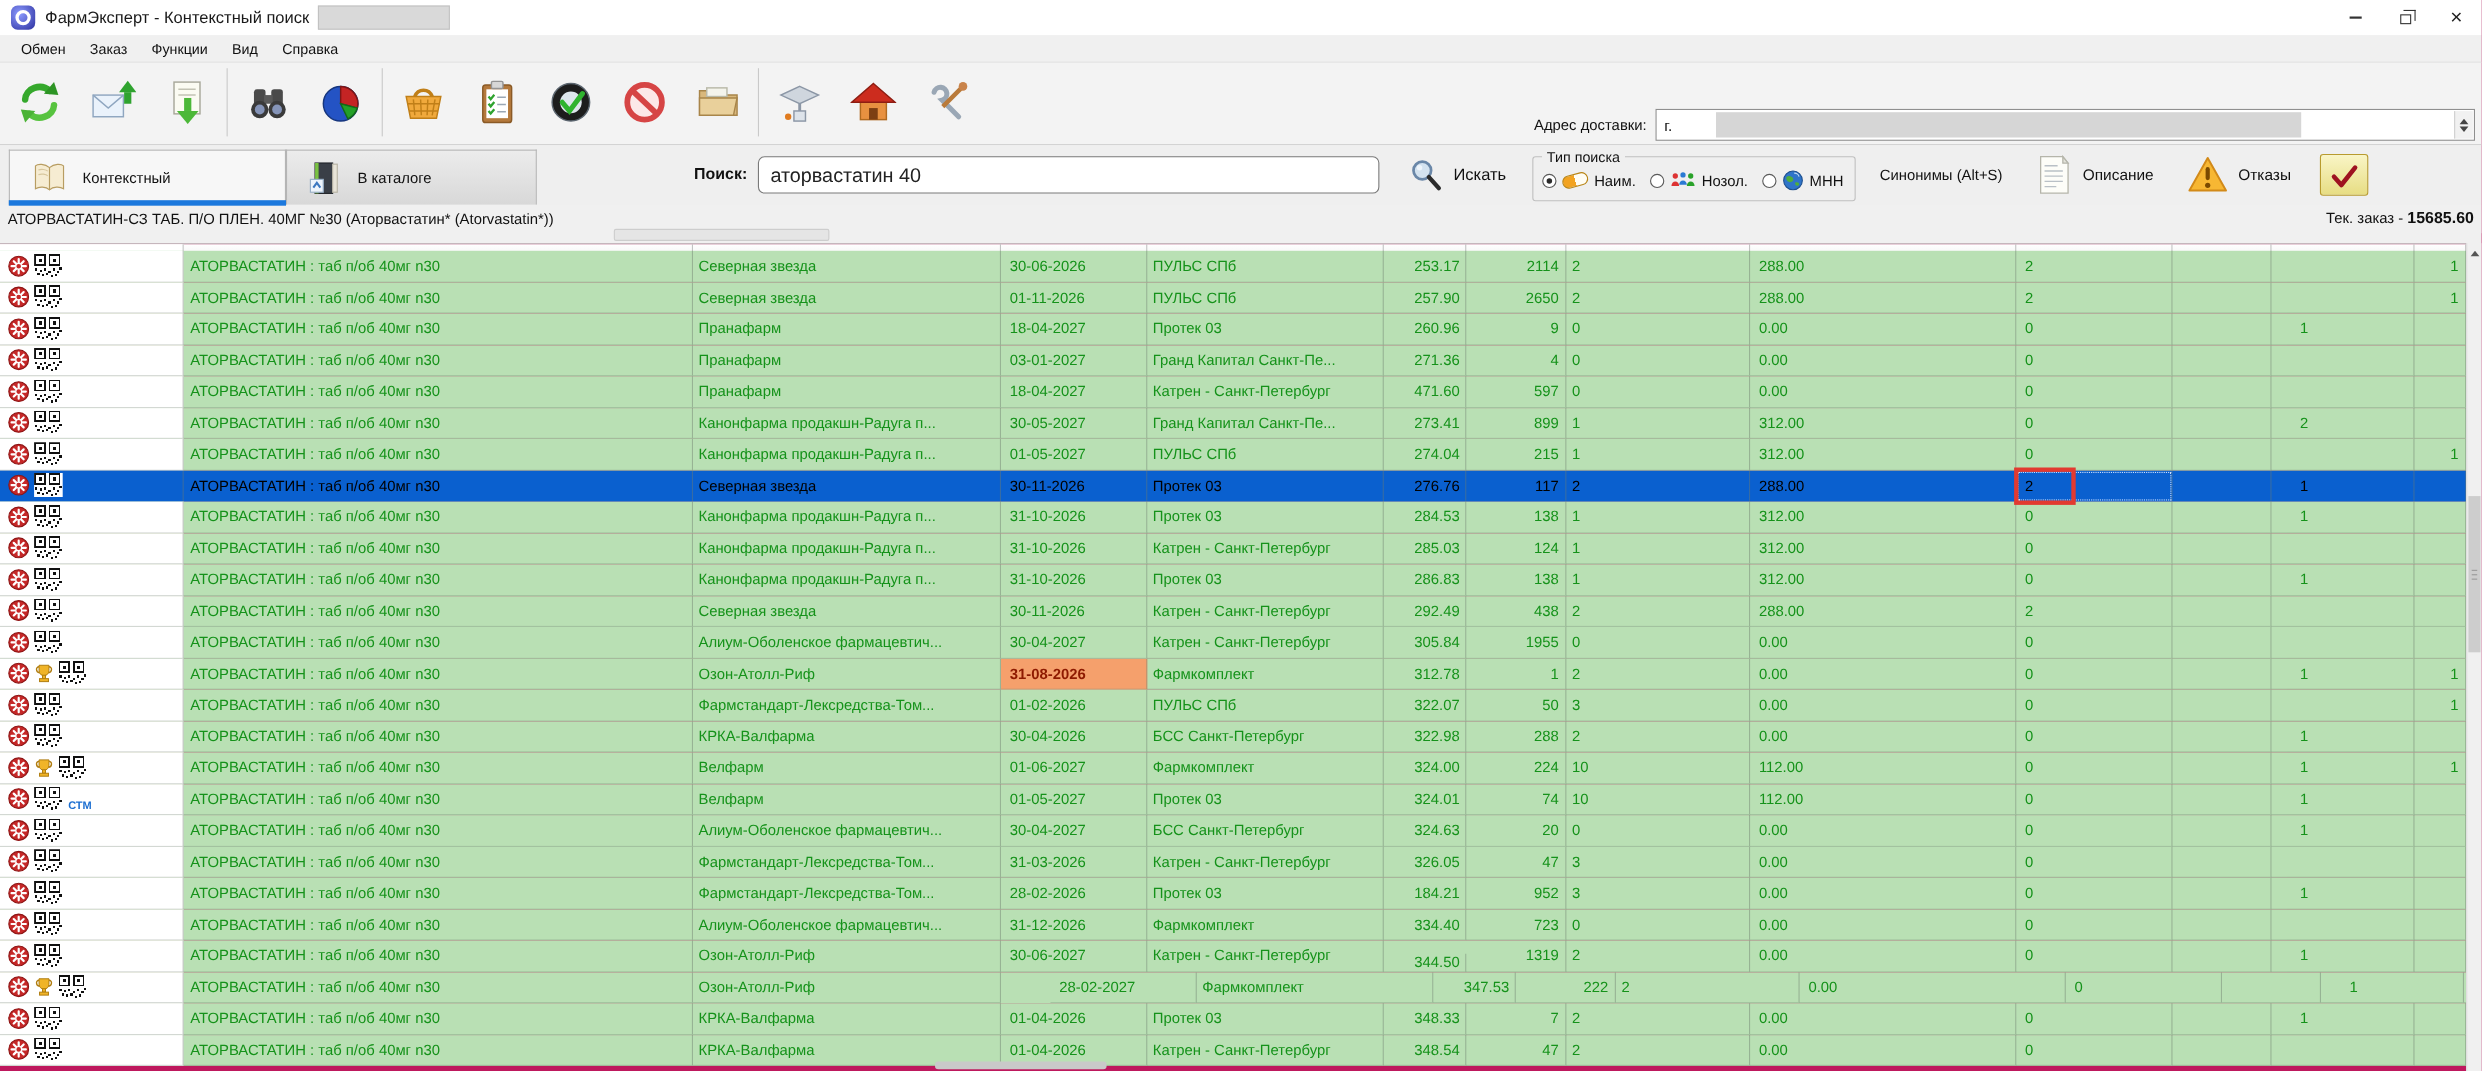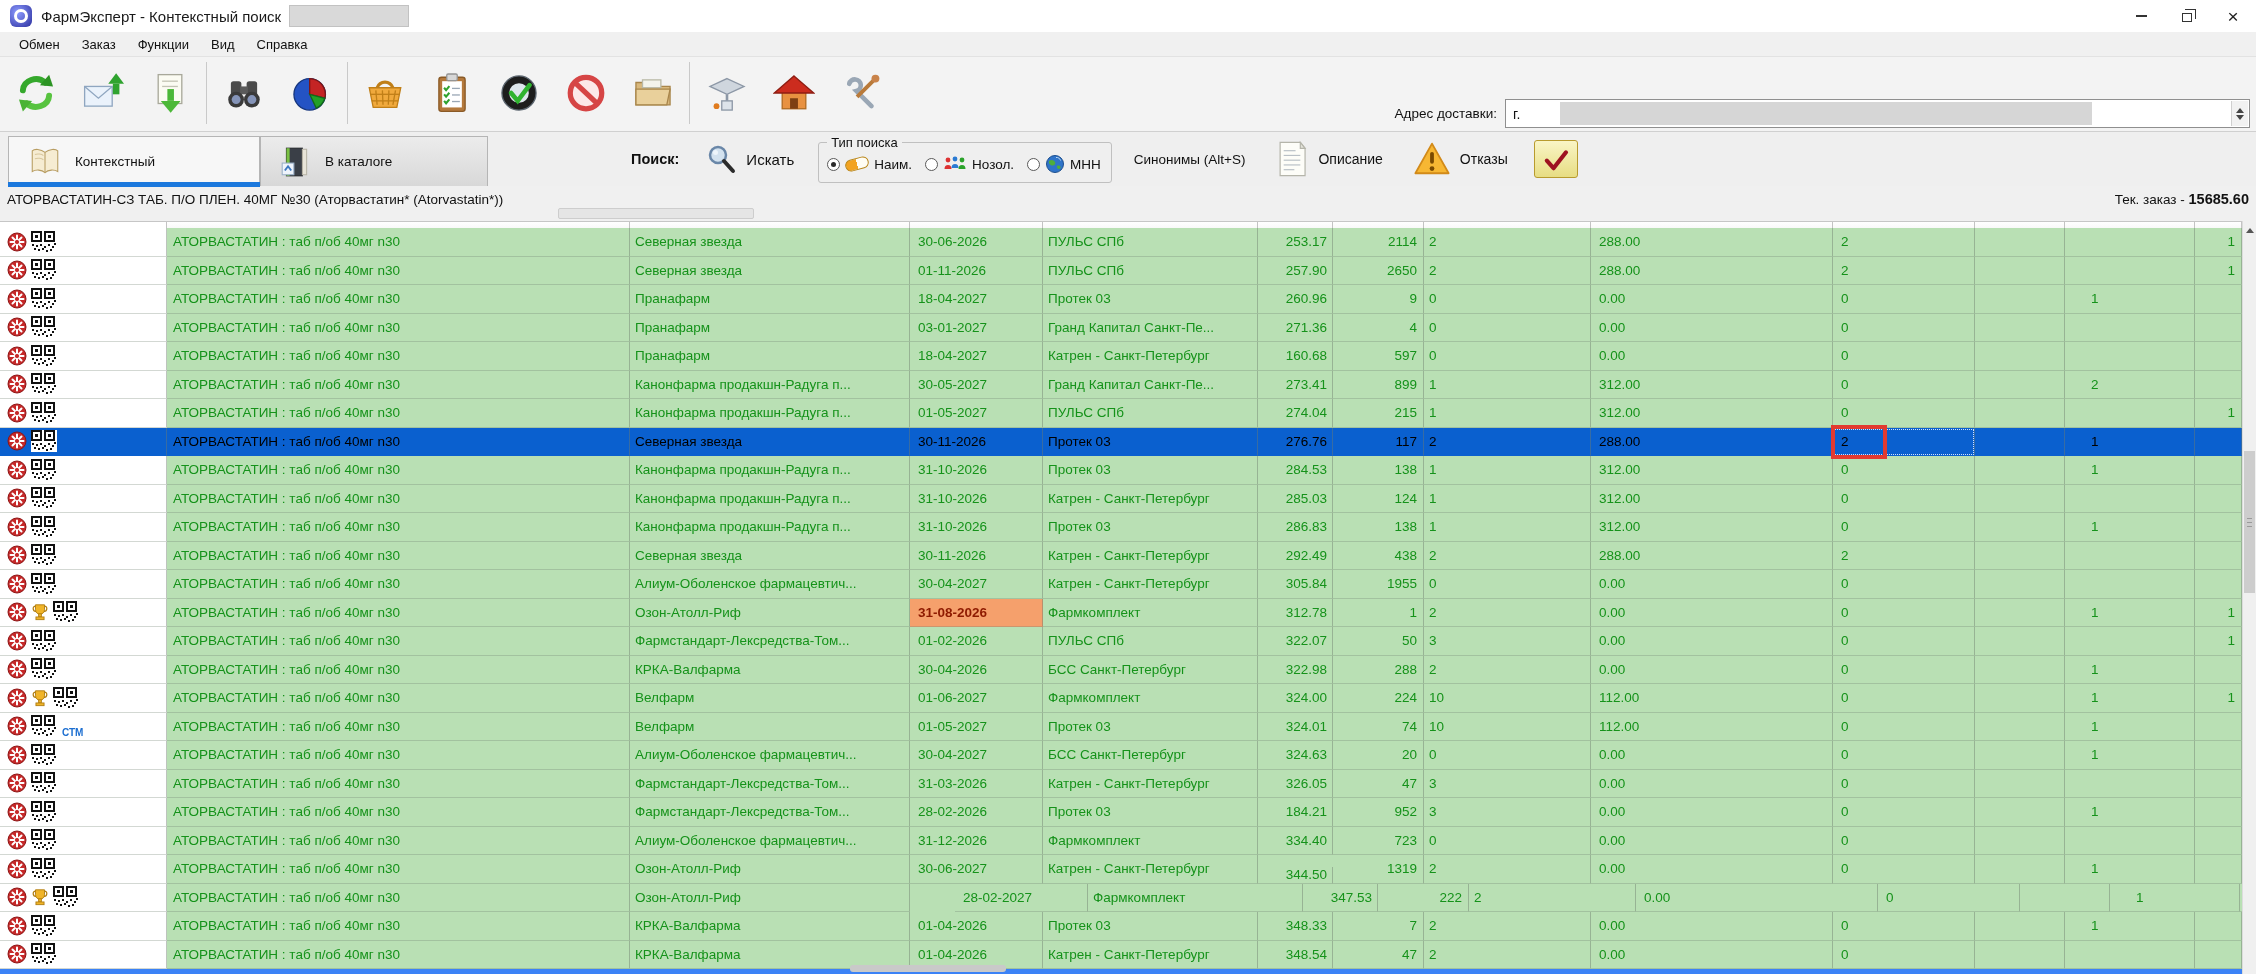--- a/index.html
+++ b/index.html
@@ -69,21 +69,21 @@
     background:linear-gradient(#f9f5c6,#e7dd83); display:flex; align-items:center; justify-content:center; }
 
   
   .statusrow { height:26px; display:flex; align-items:center; padding:0 7px; font-size:13.5px; background:#f0f0f0; }
   .status-right { margin-left:auto; font-size:13.5px; }
   .status-right b { font-size:14.5px; }
   .splitter { position:absolute; left:558px; top:208px; width:196px; height:11px;
     background:#e5e5e5; border:1px solid #cdcdcd; border-radius:2px; z-index:3; }
 
   
-  .grid { position:absolute; left:0; top:221px; width:2242px; bottom:0; overflow:hidden; background:#3b82f6; }
+  .grid { position:absolute; left:0; top:221px; width:2242px; bottom:0; overflow:hidden; background:#be185d; }
   .ghead { height:26px; display:flex; background:linear-gradient(#ffffff,#e6e6e6);
     border-top:1px solid #c6c6c6; border-bottom:1px solid #a9a9a9; }
   .hcell { flex:none; display:flex; align-items:center; justify-content:center; font-size:13.5px; font-weight:700;
     color:#000; border-right:1px solid #c3c3c3; overflow:hidden; white-space:nowrap; }
   .gbody { position:relative; }
   .trow { display:flex; height:28.5px; background:#b9e0b4; position:relative; }
   .trow.first { margin-top:-19px; }
   .tcell { flex:none; border-right:1px solid rgba(110,125,110,.45); border-bottom:1px solid rgba(110,125,110,.30);
     font-size:13.5px; color:#15921a; display:flex; align-items:center; overflow:hidden; white-space:nowrap; position:relative; }
   .c-icons { background:#fff; padding-left:7px; gap:4px; align-items:center; }
@@ -280,20 +280,21 @@
     <svg width="34" height="34" viewBox="0 0 32 32">
       <rect x="7" y="3" width="15" height="26" fill="#3a3f47" stroke="#23262b"></rect>
       <rect x="22" y="4" width="4" height="24" fill="#e8e4d8" stroke="#b8b4a6"></rect>
       <rect x="7" y="3" width="3" height="26" fill="#7ac143"></rect>
       <rect x="3" y="17" width="11" height="11" fill="#eef4fb" stroke="#9ab0c8"></rect>
       <path d="M5.5 24 l3-4 3 4" fill="none" stroke="#3d78c0" stroke-width="1.8"></path>
     </svg>
     <span>В каталоге</span>
   </div>
   <span class="search-label">Поиск:</span>
+  <input class="search-input" type="text" value="аторвастатин 40" style="">
   <div class="iskat">
     <svg width="32" height="32" viewBox="0 0 32 32">
       <circle cx="13" cy="12" r="8" fill="#d3e2ef" stroke="#6a87a8" stroke-width="2.5"></circle>
       <circle cx="10.5" cy="9.5" r="2.5" fill="#eef5fb"></circle>
       <line x1="19" y1="18" x2="28" y2="28" stroke="#2b2b2b" stroke-width="4" stroke-linecap="round"></line>
     </svg>
     <span class="iskat-label">Искать</span>
   </div>
   <fieldset class="typebox">
     <legend>Тип поиска</legend>
@@ -563,21 +564,21 @@
             <rect x="11" y="17" width="2" height="2" fill="#111"></rect>
             <rect x="15" y="19" width="2" height="2" fill="#111"></rect>
             <rect x="19" y="18" width="2" height="2" fill="#111"></rect>
             <rect x="23" y="12" width="2" height="2" fill="#111"></rect>
           </svg>
         </div>
         <div class="tcell c-name" style="width: 463px;">АТОРВАСТАТИН : таб п/об 40мг n30</div>
         <div class="tcell c-mfr" style="width: 280px;">Пранафарм</div>
         <div class="tcell c-exp" style="width: 133px;">18-04-2027</div>
         <div class="tcell c-sup" style="width: 215px;">Катрен - Санкт-Петербург</div>
-        <div class="tcell c-price" style="width: 75px;">160.68</div>
+        <div class="tcell c-price" style="width: 75px;">471.60</div>
         <div class="tcell c-stock" style="width: 91px;">597</div>
         <div class="tcell c-apt" style="width: 167px;">0</div>
         <div class="tcell c-last" style="width: 242px;">0.00</div>
         <div class="tcell c-transit" style="width: 142px;">0</div>
         <div class="tcell c-order" style="width: 90px;"></div>
         <div class="tcell c-mult" style="width: 130px;"></div>
         <div class="tcell c-minz" style="width: 47px;"></div>
       </div>
       <div class="trow">
         <div class="tcell c-icons" style="width: 167px;">

